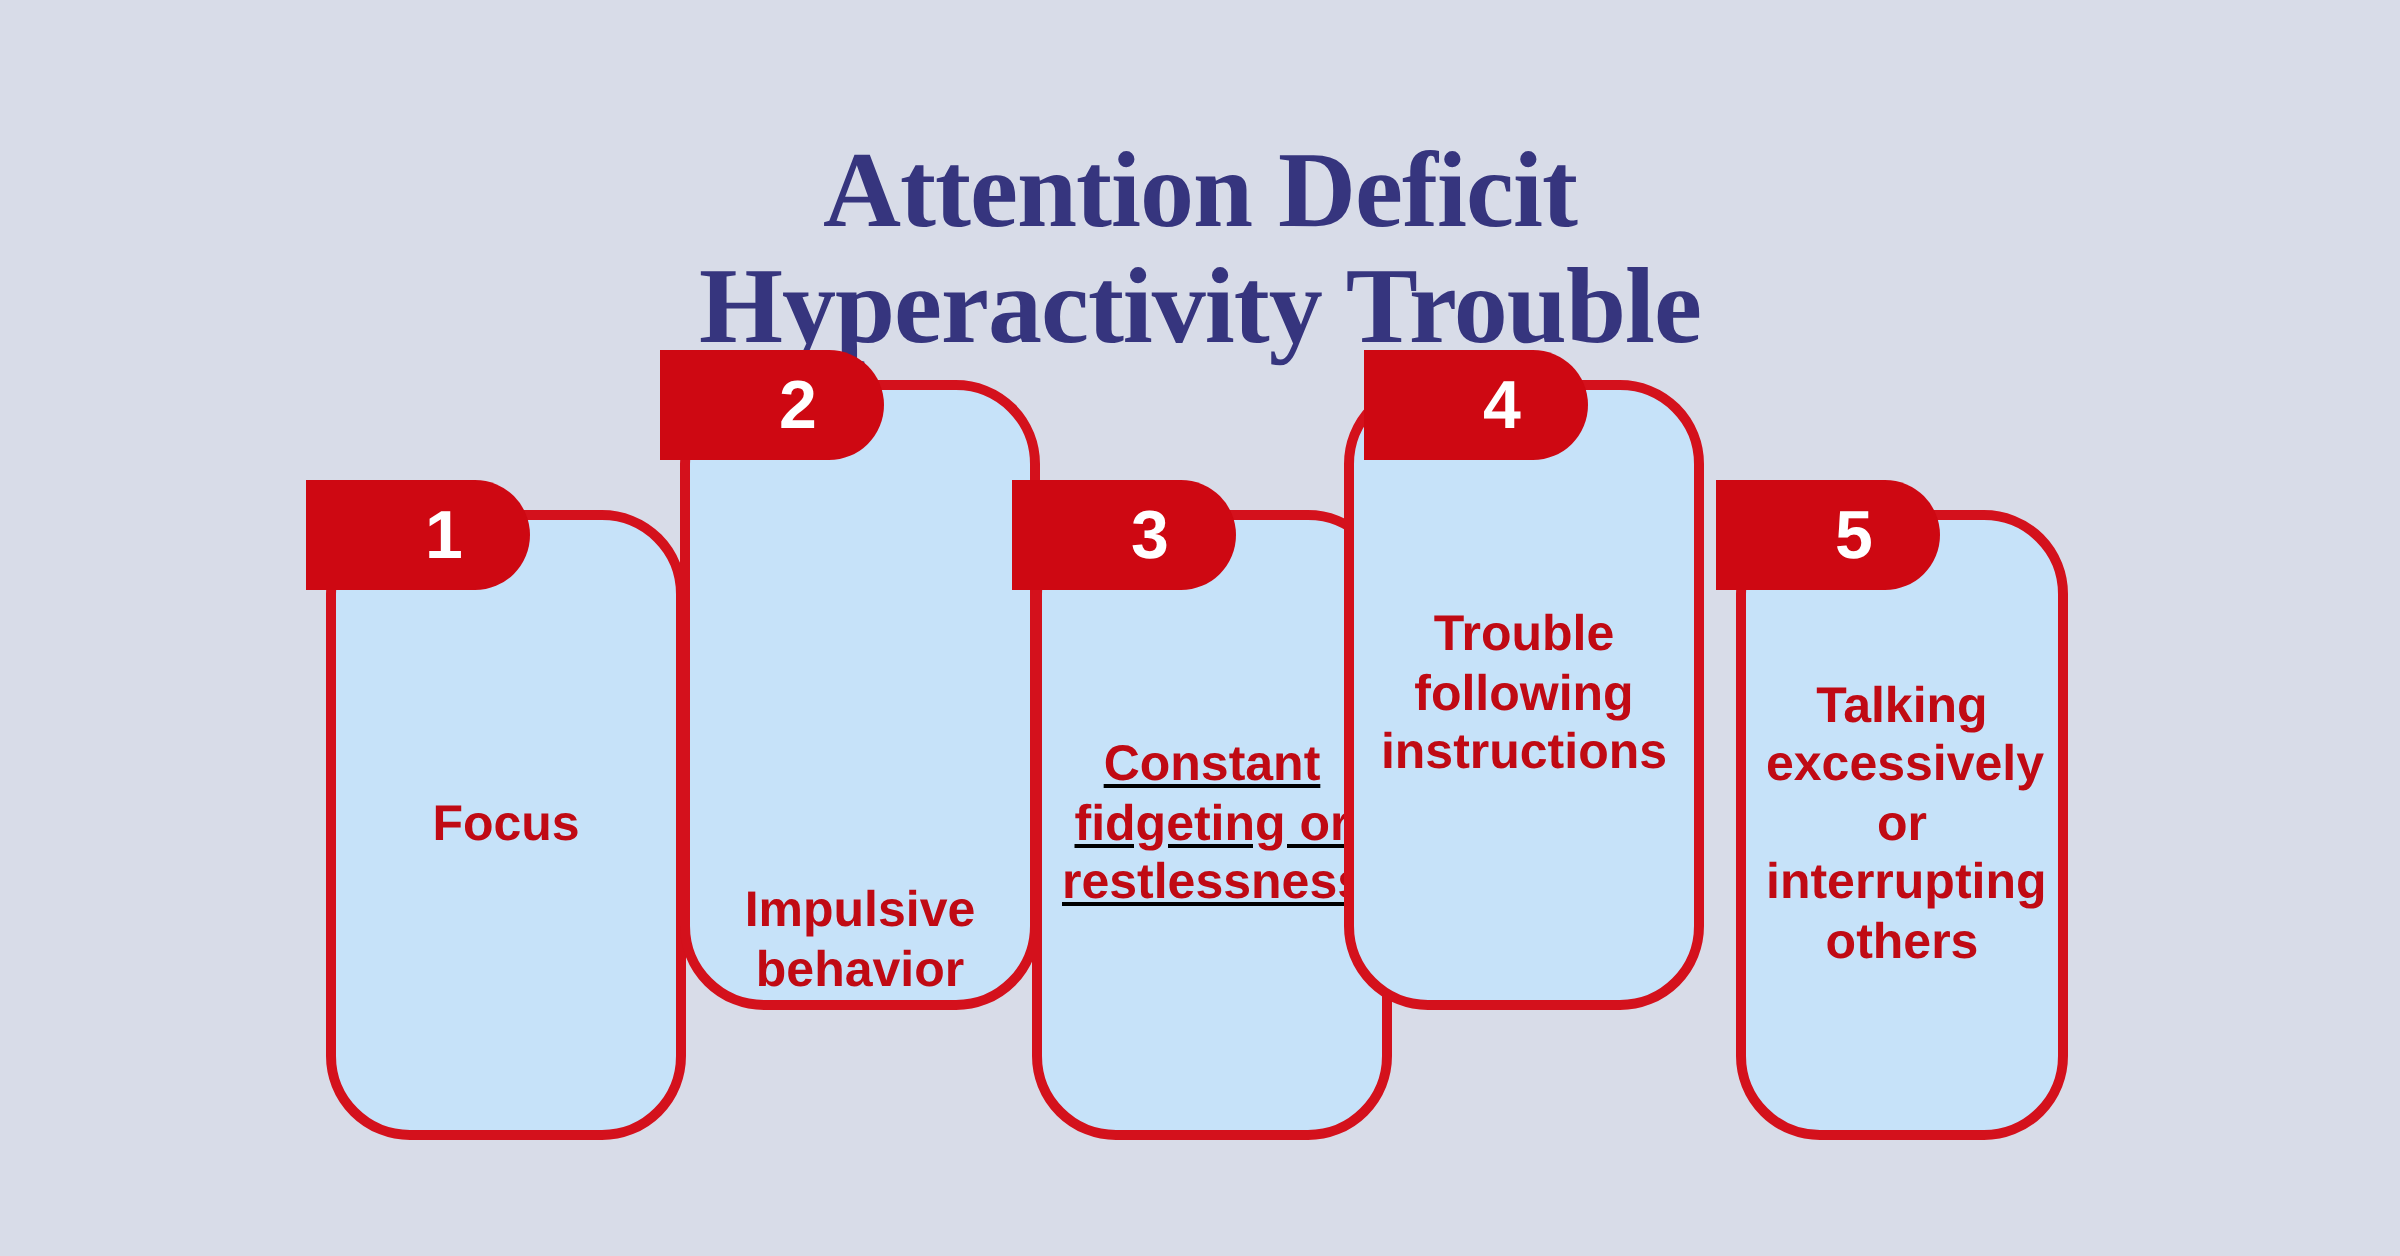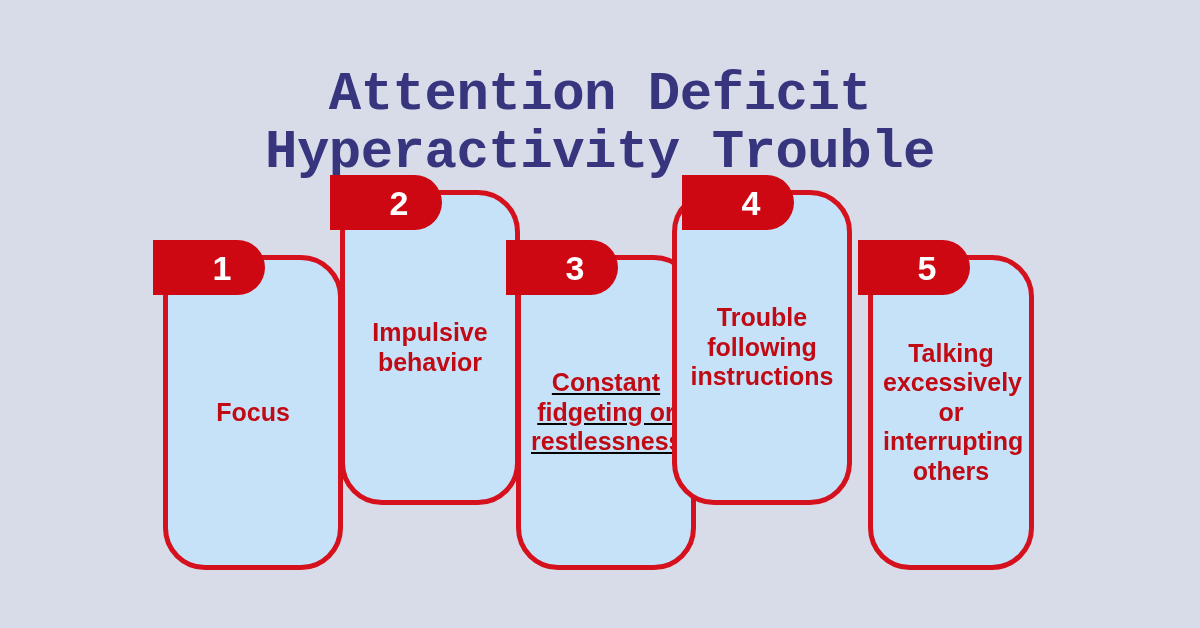--- a/index.html
+++ b/index.html
@@ -20,21 +20,21 @@
   }
 
   
   #title {
     position: absolute;
     left: 0;
     top: 30px;
     width: 1200px;
     text-align: center;
     color: #36357e;
-    font-family: Liberation Mono, monospace;
+    font-family: Liberation Serif, serif;
     font-weight: bold;
     font-size: 54px;
     line-height: 1.08;
     letter-spacing: -0.5px;
   }
   #title .tline {
     display: block;
     white-space: nowrap;
   }
 
@@ -105,21 +105,21 @@
     <span class="tline">Hyperactivity Trouble</span>
   </h1>
 
   <div class="card" id="card-1" style="left:163px; top:255px; width:180px; height:315px;">
     <span class="card-label">Focus</span>
   </div>
   <div class="badge" id="badge-1" style="left:153px; top:240px;">
     <span class="badge-num">1</span>
   </div>
 
-  <div class="card" id="card-2" style="left:340px; top:190px; width:180px; height:315px;">
+  <div class="card" id="card-2" style="left:340px; top:190px; width:180px; height:315px;align-items:flex-end;">
     <span class="card-label">Impulsive behavior</span>
   </div>
   <div class="badge" id="badge-2" style="left:330px; top:175px;">
     <span class="badge-num">2</span>
   </div>
 
   <div class="card" id="card-3" style="left:516px; top:255px; width:180px; height:315px;text-decoration:underline;">
     <span class="card-label">Constant fidgeting or restlessness</span>
   </div>
   <div class="badge" id="badge-3" style="left:506px; top:240px;">

